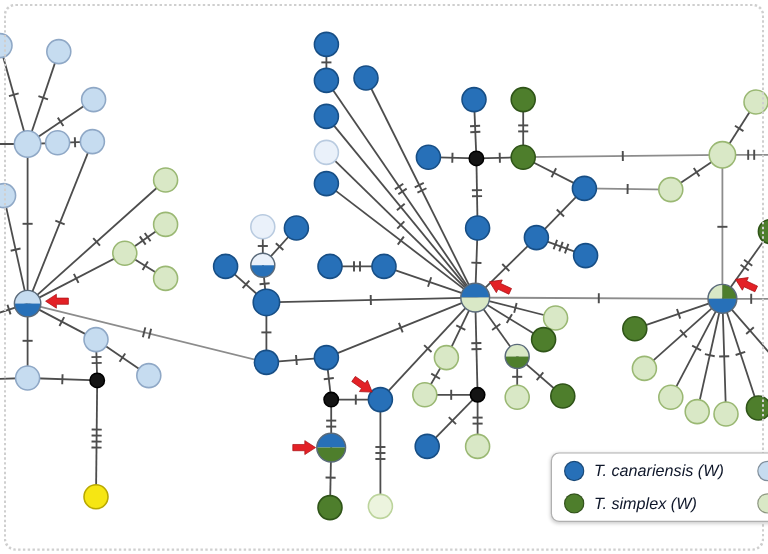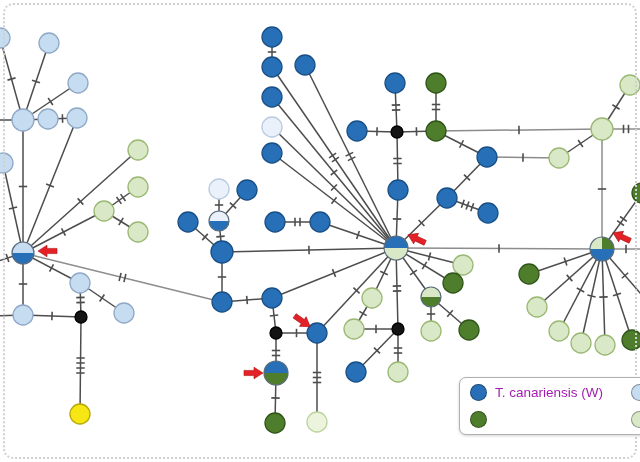--- a/index.html
+++ b/index.html
@@ -5,21 +5,21 @@
   html,body{margin:0;padding:0;background:#fff;}
   #figure{position:relative;width:640px;height:462px;background:#ffffff;overflow:hidden;
           font-family:"Liberation Sans", sans-serif;}
   #border{position:absolute;inset:3px;border:2px dotted #cfcfcf;border-radius:10px;pointer-events:none;}
   #net{position:absolute;left:0;top:0;}
   #legend{position:absolute;left:459px;top:377px;width:230px;height:58px;background:#fff;
           border:1.5px solid #b0b0b0;border-radius:7px;box-shadow:0 1px 3px rgba(0,0,0,.18);
           display:flex;flex-direction:column;justify-content:center;gap:5px;padding:2px 0 2px 10px;box-sizing:border-box;}
   .legend-row{display:flex;align-items:center;height:22px;position:relative;}
   .swatch{width:17px;height:17px;border-radius:50%;flex:0 0 auto;border:1px solid rgba(0,0,0,.35);box-sizing:border-box;}
-  .legend-label{font-size:13.5px;color:#a21caf;margin-left:8px;white-space:nowrap;text-align:center;}
+  .legend-label{font-style:italic;font-size:13.5px;color:#0f172a;margin-left:8px;white-space:nowrap;text-align:center;}
   .swatch2{position:absolute;left:161px;top:2px;}
 </style>
 </head>
 <body>
 
 <div id="figure">
   <svg id="net" width="640" height="462" viewBox="0 0 640 462">
       <line x1="0" y1="38" x2="23" y2="120" stroke="#4d4d4d" stroke-width="1.5"></line>
       <line x1="15.543936282079958" y1="77.8657251891727" x2="7.456063717920041" y2="80.1342748108273" stroke="#4d4d4d" stroke-width="1.6"></line>
       <line x1="49" y1="43" x2="23" y2="120" stroke="#4d4d4d" stroke-width="1.5"></line>
@@ -302,16 +302,17 @@
   <div id="border"></div>
 
   <div id="legend">
     <div class="legend-row">
       <span class="swatch" style="background: rgb(39, 112, 184);"></span>
       <span class="legend-label">T. canariensis (W)</span>
       <span class="swatch swatch2" style="background: rgb(198, 220, 240);"></span>
     </div>
     <div class="legend-row">
       <span class="swatch" style="background: rgb(78, 126, 44);"></span>
+      <span class="legend-label">T. simplex (W)</span>
       <span class="swatch swatch2" style="background: rgb(217, 232, 198);"></span>
     </div>
   </div>
 </div>
 
 </body></html>

